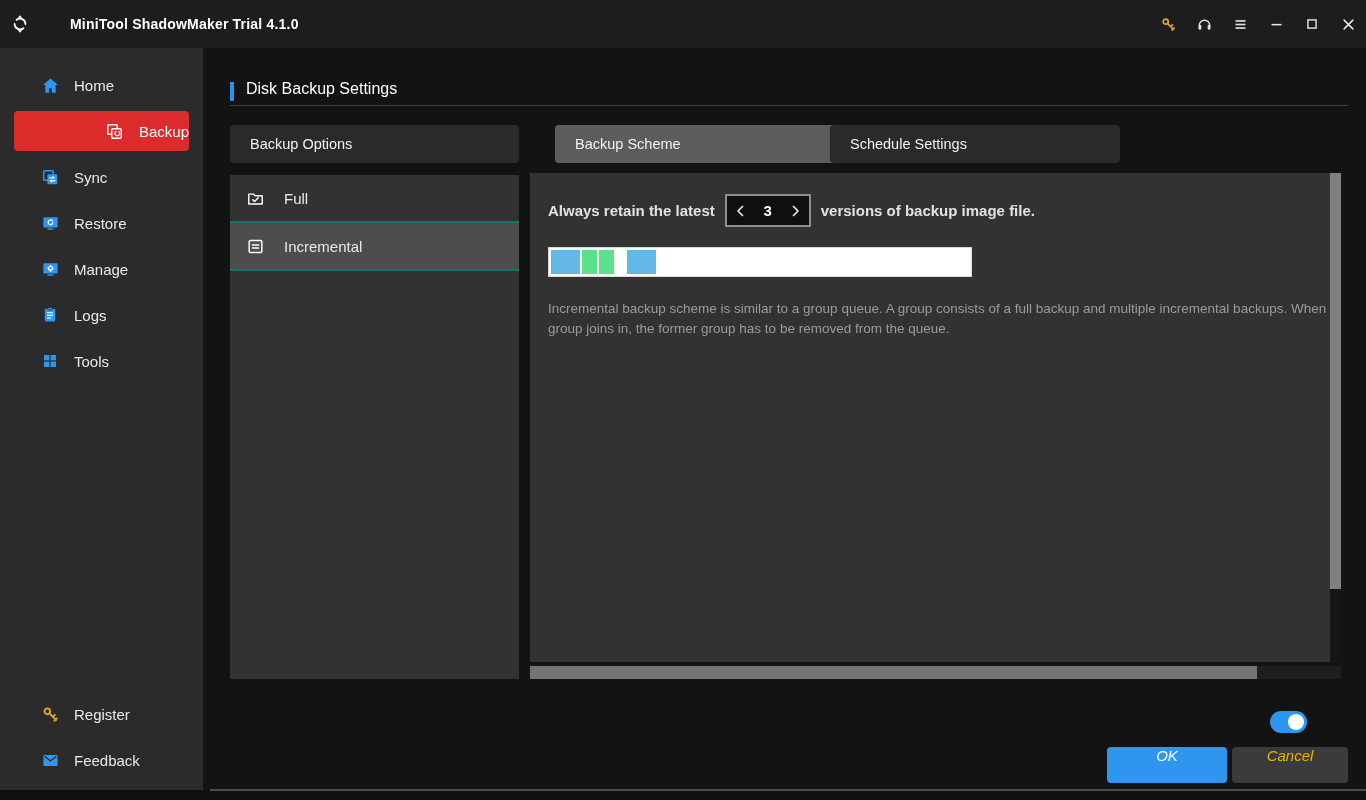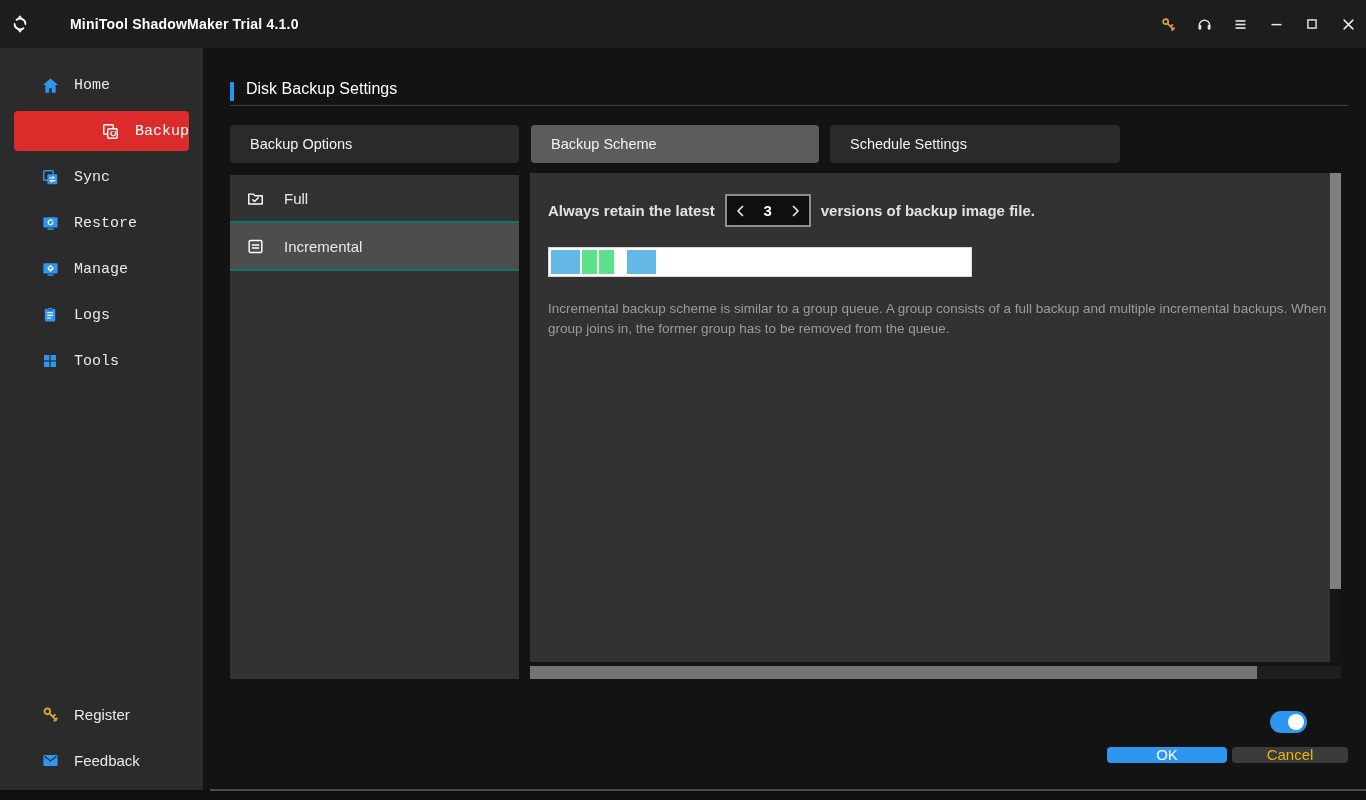--- a/index.html
+++ b/index.html
@@ -9,34 +9,34 @@
 
   
   .titlebar { position:absolute; left:0; top:0; width:1366px; height:48px; background:#1d1d1d; display:flex; align-items:center;gap:31px; }
   .logo { margin-left:9px; width:22px; height:22px; display:flex; align-items:center; justify-content:center; }
   .app-title { margin-left:8px; color:#ffffff; font-size:14px; font-weight:bold; letter-spacing:.2px; }
   .tb-icons { position:absolute; right:0; top:0; height:48px; display:flex; align-items:center; }
   .tb-btn { width:36px; height:48px; display:flex; align-items:center; justify-content:center; cursor:pointer; }
 
   
   .sidebar { position:absolute; left:0; top:48px; width:203px; height:742px; background:#2b2b2b; }
-  .side-list { padding-top:14px;font-family:Liberation Mono, monospace; }
+  .side-list { padding-top:14px; }
   .side-item { height:46px; display:flex; align-items:center; padding-left:40px; cursor:pointer; color:#e9e9e9; font-size:15px; }
   .side-item .si-icon { width:20px; height:20px; margin-right:14px; display:flex; align-items:center; justify-content:center; }
   .side-item.active { height:40px; margin:3px 14px; padding-left:26px; background:#dc2b2b; border-radius:4px; color:#ffffff;justify-content:flex-end; }
   .side-bottom { position:absolute; left:0; bottom:7px; width:203px; }
 
   
   .page-accent { position:absolute; left:230px; top:82px; width:4px; height:19px; background:#2196f3; }
   .page-title { position:absolute; left:246px; top:80px; color:#fdfdfd; font-size:16px; }
   .header-divider { position:absolute; left:230px; top:105px; width:1118px; height:1px; background:#3d3d3d; }
 
   
   .tab { position:absolute; top:125px; height:38px; background:#2a2a2a; border-radius:4px; display:flex; align-items:center; padding-left:20px; color:#f2f2f2; font-size:14.5px; cursor:pointer; }
-  .tab.active { background:#5c5c5c; }
+  .tab.active { background:#5c5c5c;margin-left:24px; }
   #tab1 { left:230px; width:289px; }
   #tab2 { left:531px; width:288px; }
   #tab3 { left:830px; width:290px; }
 
   
   .scheme-list { position:absolute; left:230px; top:175px; width:289px; height:504px; background:#323232; }
   .scheme-row { height:48px; display:flex; align-items:center; padding-left:16px; border-bottom:2px solid #0f766e; color:#e8e8e8; font-size:15px; cursor:pointer; }
   .scheme-row .sr-icon { width:19px; height:19px; margin-right:19px; display:flex; align-items:center; justify-content:center; }
   .scheme-row.selected { background:#4d4d4d; }
 
@@ -54,21 +54,21 @@
   
   .vscroll { position:absolute; left:1330px; top:173px; width:11px; height:489px; background:#151515; }
   .vthumb { position:absolute; left:0; top:0; width:11px; height:416px; background:#7f7f7f; cursor:pointer; }
   .hscroll { position:absolute; left:530px; top:666px; width:811px; height:13px; background:#1e1e1e; }
   .hthumb { position:absolute; left:0; top:0; width:727px; height:13px; background:#747474; cursor:pointer; }
 
   
   .toggle { position:absolute; left:1270px; top:711px; width:37px; height:22px; background:#2f96ef; border-radius:11px; cursor:pointer; }
   .toggle-knob { position:absolute; right:3px; top:3px; width:16px; height:16px; background:#ffffff; border-radius:50%; }
   .toggle-label { position:absolute; left:1392px; top:711px; height:22px; line-height:22px; color:#fdba74; font-size:15px; }
-  .btn { position:absolute; top:747px; height:16px; border-radius:4px; display:flex; align-items:flex-end; justify-content:center; font-size:15px; cursor:pointer; }
+  .btn { position:absolute; top:747px; height:36px; border-radius:4px; display:flex; align-items:flex-start; justify-content:center; font-size:15px; cursor:pointer;font-style:italic; }
   .btn-ok { left:1107px; width:120px; background:#2f96ef; color:#ffffff; }
   .btn-cancel { left:1232px; width:116px; background:#3b3b3b; color:#eab308; }
   .bottom-strip { position:absolute; left:0; top:790px; width:1366px; height:10px; background:#0f0f0f; }
   .bottom-line { position:absolute; left:210px; top:789px; width:1156px; height:2px; background:#4a4a4a; }
 
   svg { display:block; }
 </style>
 </head>
 <body>
 

